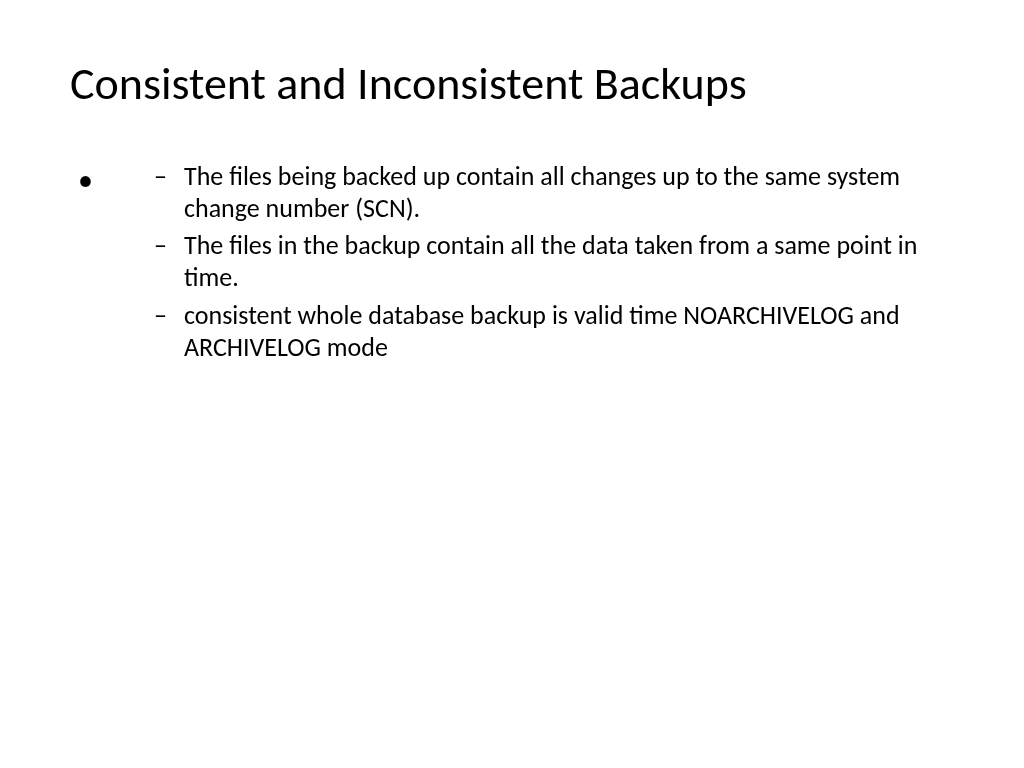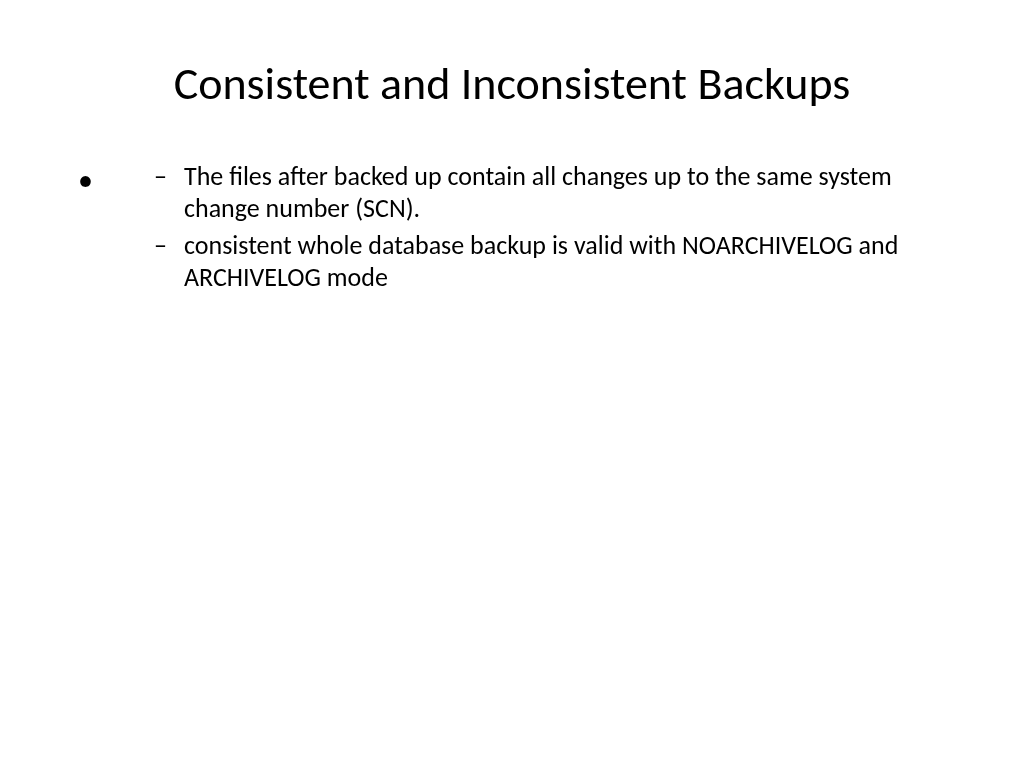--- a/index.html
+++ b/index.html
@@ -16,21 +16,20 @@
       overflow: hidden;
     }
     .slide {
       width: 100%;
       height: 100%;
       padding: 55px 70px 40px 70px;
     }
     .title {
       font-size: 46px;
       font-weight: 400;
-      text-align: center;
       margin-bottom: 50px;
       letter-spacing: 0px;
     }
     .bullet-list {
       list-style: none;
     }
     .bullet-l1 {
       font-size: 30px;
       line-height: 1.25;
       margin-bottom: 8px;
@@ -65,21 +64,24 @@
   </style>
 </head>
 <body>
 
 <div class="slide">
   <h1 class="title">Consistent and Inconsistent Backups</h1>
   <ul class="bullet-list">
     <li class="bullet-l1">
       <ul class="sub-list">
         <li class="bullet-l2">
-          <span>The files after backed up contain all changes up to the same system change number (SCN).</span>
+          <span>The files being backed up contain all changes up to the same system change number (SCN).</span>
         </li>
         <li class="bullet-l2">
-          <span>consistent whole database backup is valid with NOARCHIVELOG and ARCHIVELOG  mode</span>
+          <span>The files in the backup contain all the data taken from a same point in time.</span>
+        </li>
+        <li class="bullet-l2">
+          <span>consistent whole database backup is valid time NOARCHIVELOG and ARCHIVELOG  mode</span>
         </li>
       </ul>
     </li>
   </ul>
 </div>
 
 </body></html>

